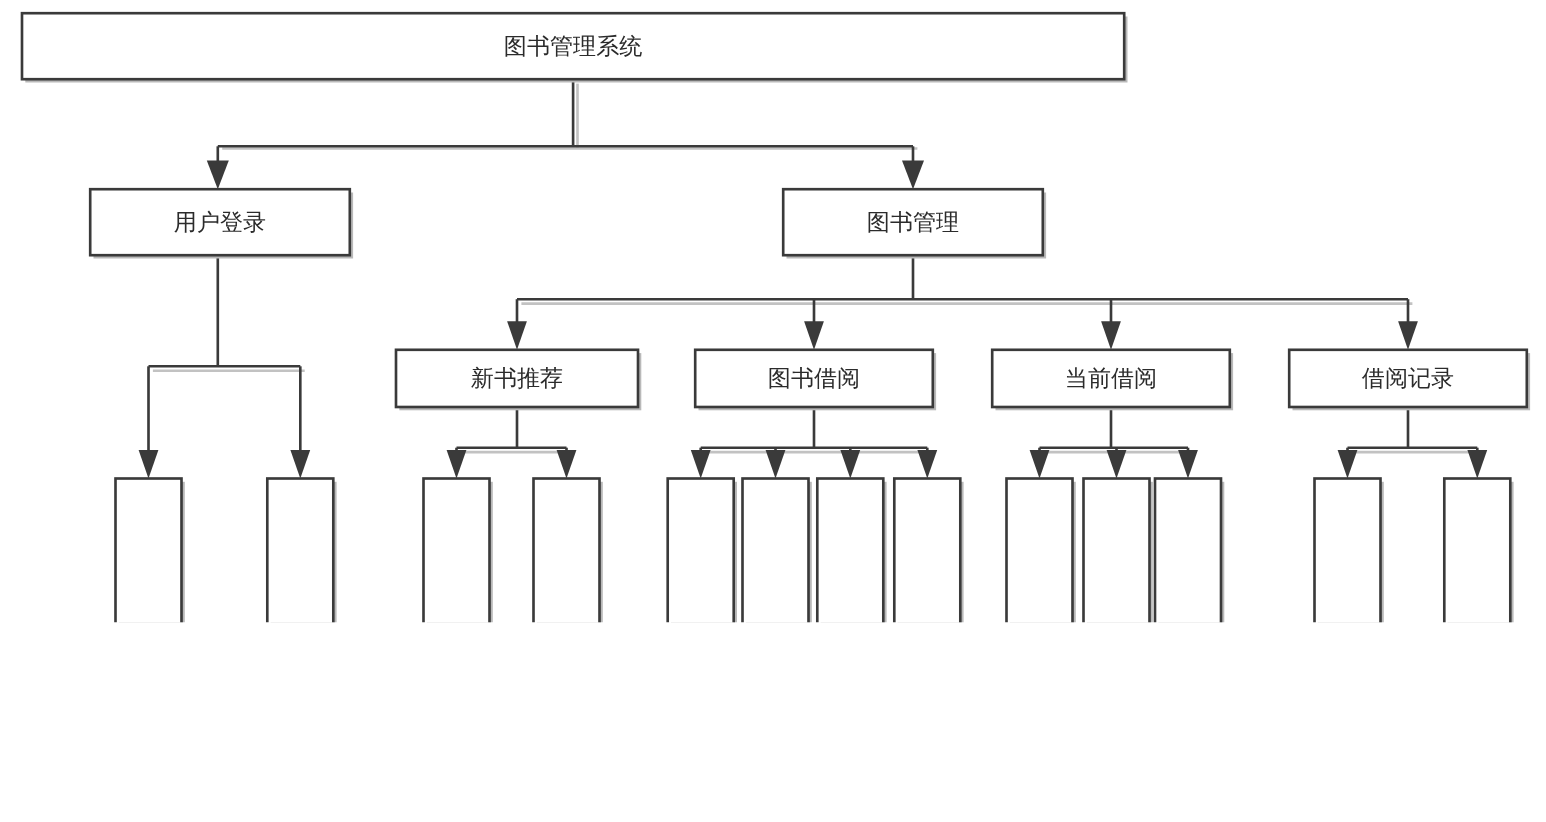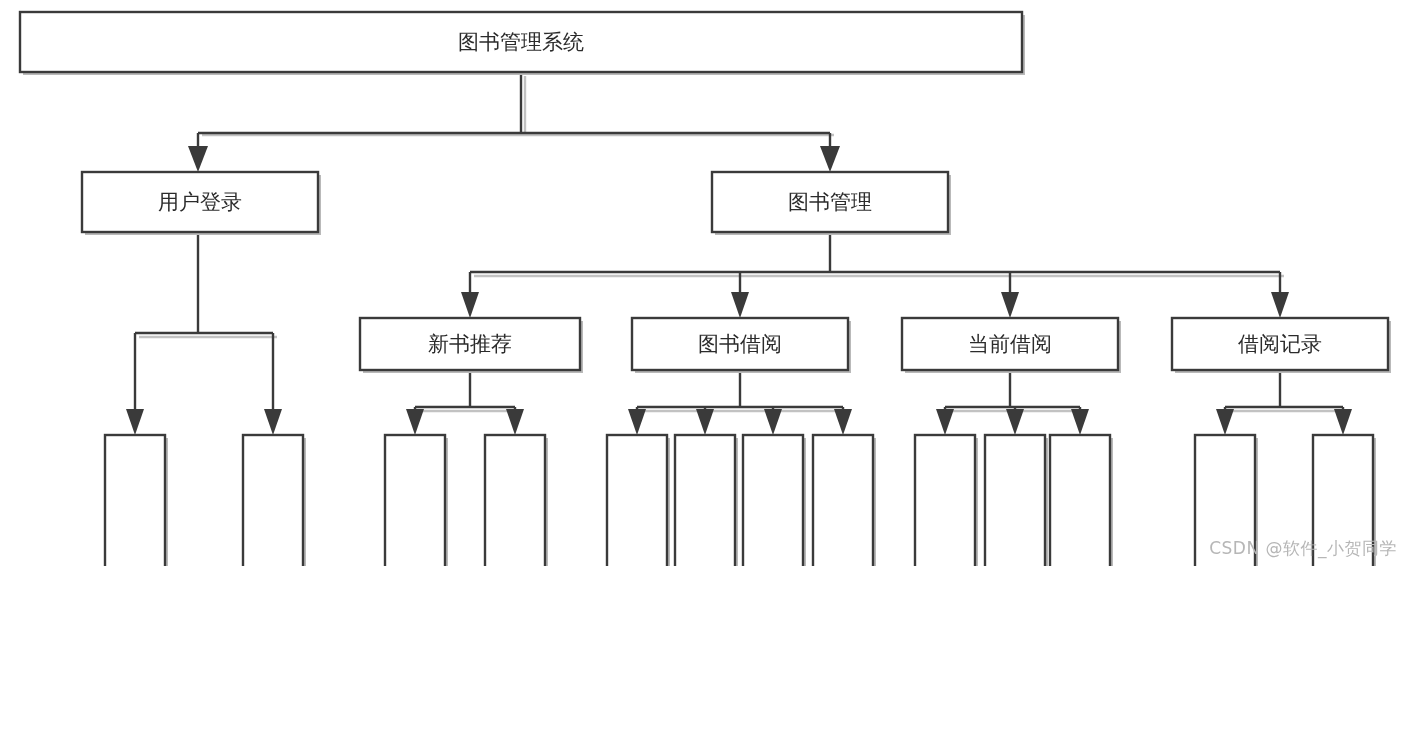--- a/index.html
+++ b/index.html
@@ -247,15 +247,14 @@
   <div class="label-vert" style="left:915px; top:435px; width:60px; height:297px; display:flex; align-items:center; justify-content:center;">查询图书</div>
 
   <div class="label-vert" style="left:985px; top:435px; width:60px; height:297px; display:flex; align-items:center; justify-content:center;">归还图书</div>
 
   <div class="label-vert" style="left:1050px; top:441px; width:60px; height:291px; display:flex; align-items:flex-start; justify-content:center;">确认归还（管理员）</div>
 
   <div class="label-vert" style="left:1195px; top:435px; width:60px; height:297px; display:flex; align-items:center; justify-content:center;">新增借阅记录</div>
 
   <div class="label-vert" style="left:1313px; top:435px; width:60px; height:297px; display:flex; align-items:center; justify-content:center;">查询借阅记录</div>
 
-  <div class="watermark">CSDN @软件_小贺同学</div>
 
 </div>
 
 </body></html>

